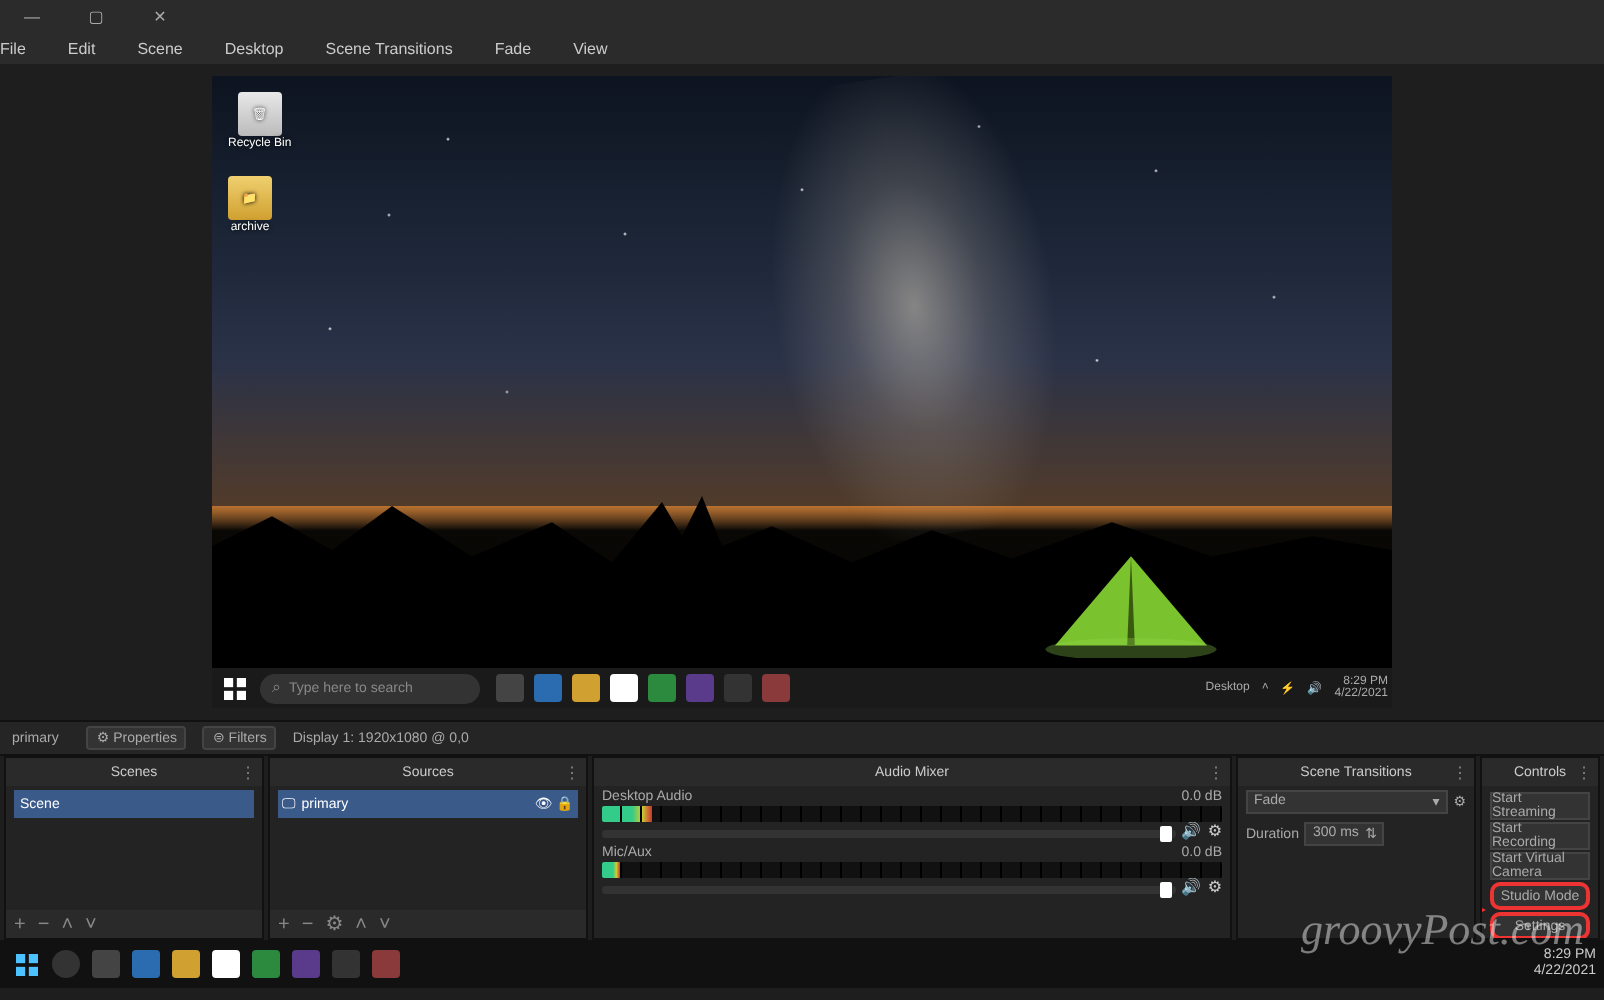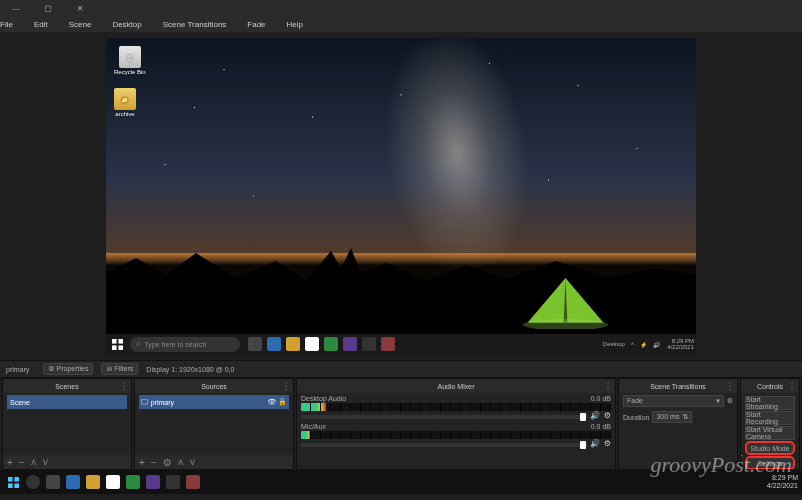--- a/index.html
+++ b/index.html
@@ -90,21 +90,21 @@
   </div>
 </div>
 
 <div class="menubar">
   <span>File</span>
   <span>Edit</span>
   <span>Scene</span>
   <span>Desktop</span>
   <span>Scene Transitions</span>
   <span>Fade</span>
-  <span>Help</span>
+  <span>View</span>
 </div>
 
 <div class="preview-area">
   <div class="desktop">
     <div class="stars"></div>
     <div class="milkyway"></div>
     <div class="horizon"></div>
     <div class="mountains">
       <svg viewBox="0 0 590 110" preserveAspectRatio="none">
           <path d="M0,30 L30,15 L60,32 L90,10 L130,35 L170,18 L200,38 L225,8 L235,25 L245,5 L255,30 L280,20 L320,38 L360,22 L400,36 L450,18 L500,35 L550,25 L590,32 L590,110 L0,110 Z" fill="#000"></path>

